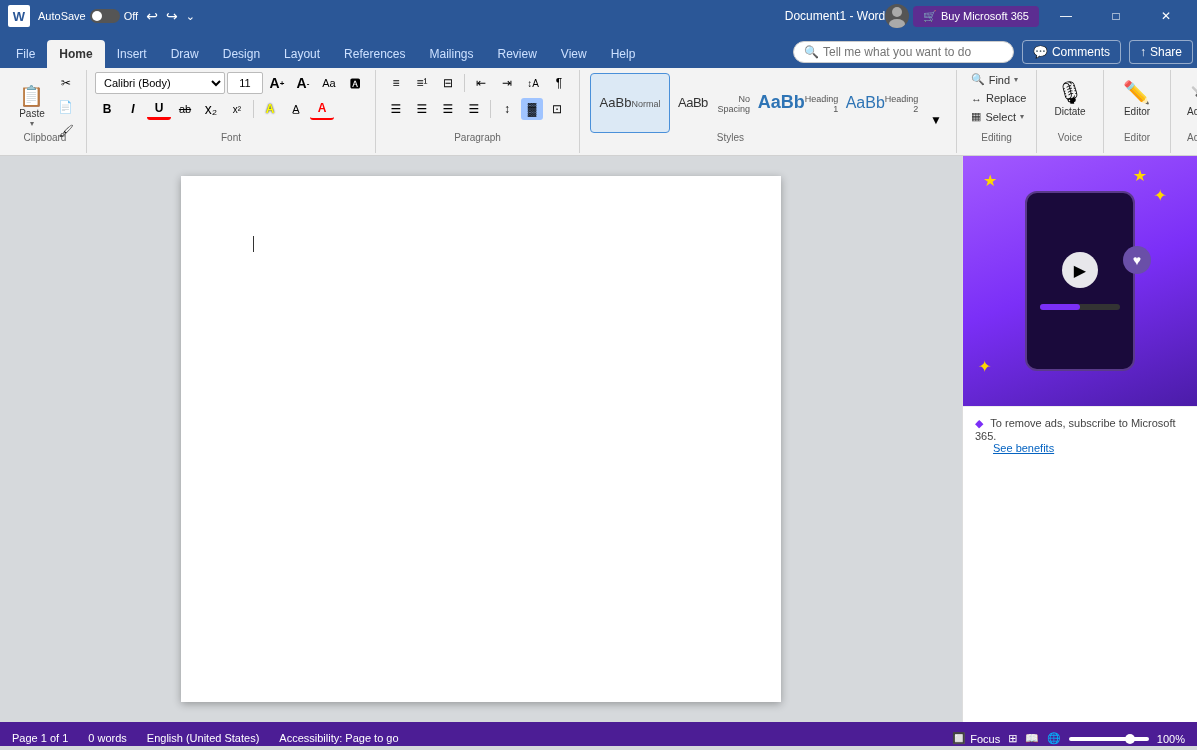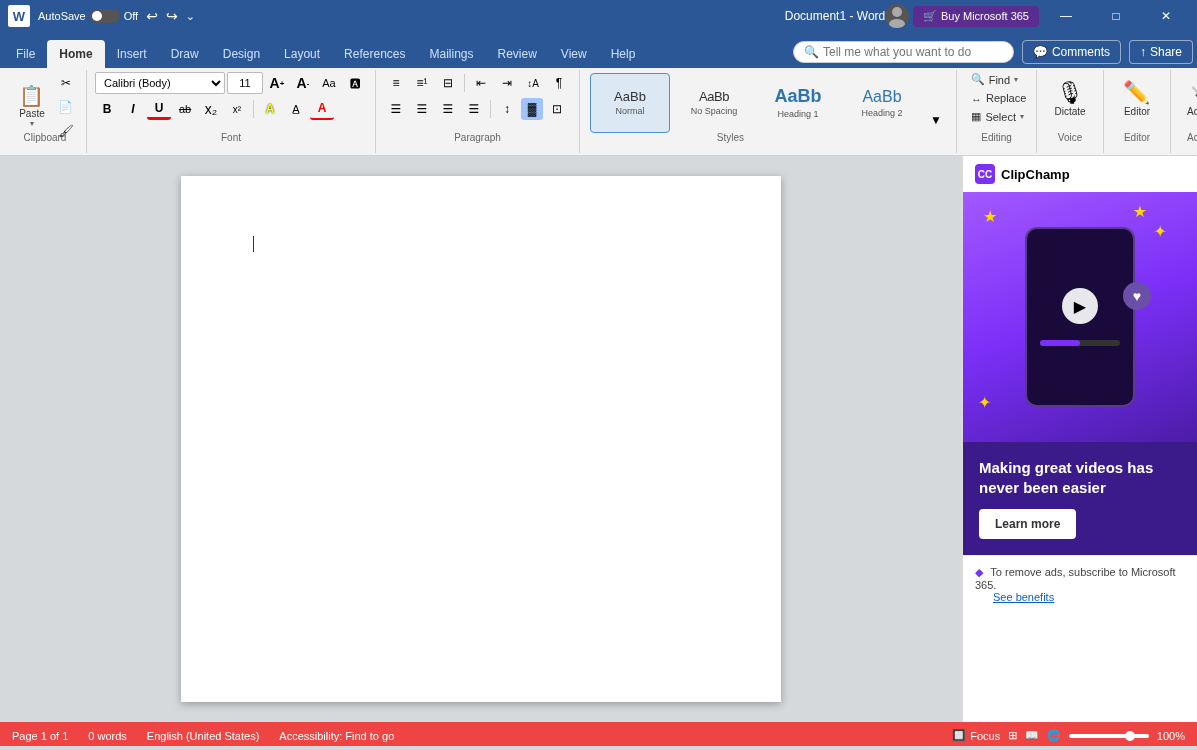--- a/index.html
+++ b/index.html
@@ -78,21 +78,21 @@
     .font-size-box {
       width: 36px; height: 22px; font-size: 11px; border: 1px solid #bbb;
       border-radius: 2px; padding: 1px 4px; text-align: center; background: white;
     }
 
     
     .styles-area {
       display: flex; align-items: center; flex: 1;
     }
     .style-item {
-      display: flex; flex-direction: column; align-items: center; justify-content: center;
+      display: flex; align-items: center; justify-content: center;
       width: 80px; height: 60px; border-radius: 4px; cursor: pointer; padding: 4px;
       margin: 2px;
     }
     .style-item.active { background: #dce9f5; border: 1px solid #4a90d9; }
     .style-normal { font-size: 13px; color: #333; }
     .style-nospacing { font-size: 13px; color: #333; letter-spacing: -0.5px; }
     .style-heading1 { font-size: 18px; color: #2e74b5; font-weight: bold; }
     .style-heading2 { font-size: 16px; color: #2e74b5; }
     .style-label { font-size: 9px; color: #555; margin-top: 2px; text-align: right; }
 
@@ -172,22 +172,22 @@
       background: white; color: #333; border: none; padding: 8px 16px;
       border-radius: 4px; font-size: 12px; cursor: pointer; font-weight: 600;
     }
     #sponsored { font-size: 10px; color: #aaa; padding: 6px 12px; background: #3b1a8a; }
     #ad-footer { padding: 10px 12px; background: white; font-size: 11px; color: #444; border-top: 1px solid #eee; }
     #see-benefits { color: #0563c1; cursor: pointer; text-decoration: underline; }
     .ad-diamond { color: #7b2ff7; margin-right: 4px; }
 
     
     #status-bar {
-      height: 24px; background: #ef4444; display: flex; align-items: flex-end;
-      padding: 4px 12px; gap: 20px; color: white; font-size: 11px;
+      height: 24px; background: #4c1d95; display: flex; align-items: flex-start;
+      padding: 10px 12px; gap: 20px; color: white; font-size: 11px;
     }
     #status-right { margin-left: auto; display: flex; align-items: center; gap: 8px; }
     .status-btn { display: flex; align-items: center; gap: 4px; cursor: pointer; }
     .zoom-slider { width: 80px; height: 4px; background: white; border-radius: 2px; cursor: pointer; }
     .zoom-knob { width: 10px; height: 10px; background: white; border-radius: 50%; margin-top: -3px; margin-left: 70%; }
 
     
     .format-btn { font-size: 12px; font-weight: bold; }
     .color-underline { border-bottom: 3px solid red; padding-bottom: 0; }
     .dropdown-arrow { font-size: 8px; color: #666; }
@@ -394,58 +394,50 @@
 
 <div id="doc-area">
   <div id="page-container">
     <div id="page">
       <span id="cursor-line"></span>
     </div>
   </div>
 
   <div id="side-panel">
     <div id="clipchamp-ad">
-      <div id="ad-header">
-        <div id="ad-logo" style="font-size:10px;color:white;font-weight:bold;">CC</div>
-        <span style="font-weight:600;font-size:13px;">ClipChamp</span>
-      </div>
       <div id="ad-preview">
 
         <span class="star" style="top:15px;left:20px;">★</span>
         <span class="star" style="top:30px;right:30px;">✦</span>
         <span class="star" style="bottom:30px;left:15px;">✦</span>
         <span class="star" style="top:10px;right:50px;">★</span>
         <div class="ad-phone">
           <div class="play-btn-big">▶</div>
           <div class="timeline-bar">
             <div class="timeline-progress"></div>
           </div>
 
           <div style="position:absolute;right:-18px;top:30%;width:28px;height:28px;background:#6a4fa8;border-radius:50%;display:flex;align-items:center;justify-content:center;color:white;font-size:14px;">♥</div>
         </div>
       </div>
-      <div id="ad-content">
-        <div id="ad-tagline">Making great videos has never been easier</div>
-        <button id="learn-more-btn">Learn more</button>
-      </div>
       <div id="ad-footer">
         <span class="ad-diamond">◆</span>
         <span>To remove ads, subscribe to Microsoft 365.</span>
         <br>
         <span style="padding-left:18px;" id="see-benefits">See benefits</span>
       </div>
     </div>
   </div>
 </div>
 
 <div id="status-bar">
   <span>Page 1 of 1</span>
   <span>0 words</span>
   <span>English (United States)</span>
-  <span style="display:flex;align-items:center;gap:4px;">Accessibility: Find to go</span>
+  <span style="display:flex;align-items:center;gap:4px;">Accessibility: Page to go</span>
   <div id="status-right">
     <div class="status-btn">
       <span>🔲</span>
       <span>Focus</span>
     </div>
     <div class="status-btn">
       <span>⊞</span>
     </div>
     <div class="status-btn">
       <span>📖</span>

